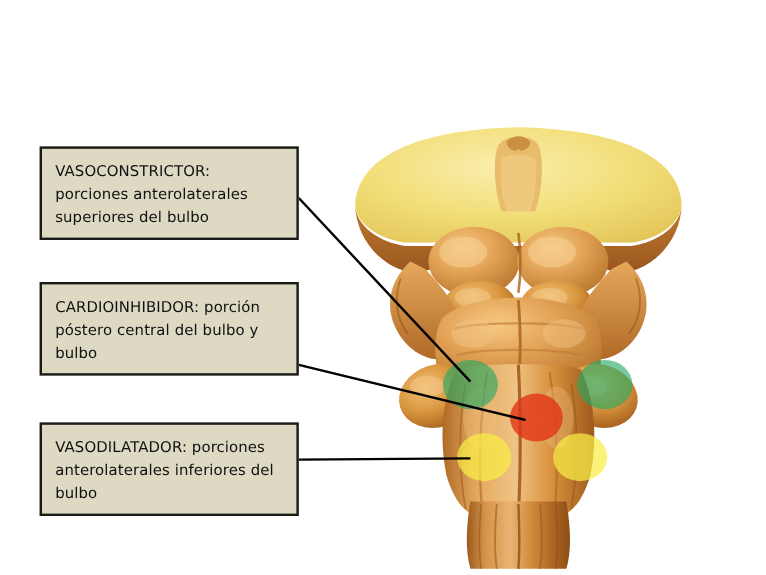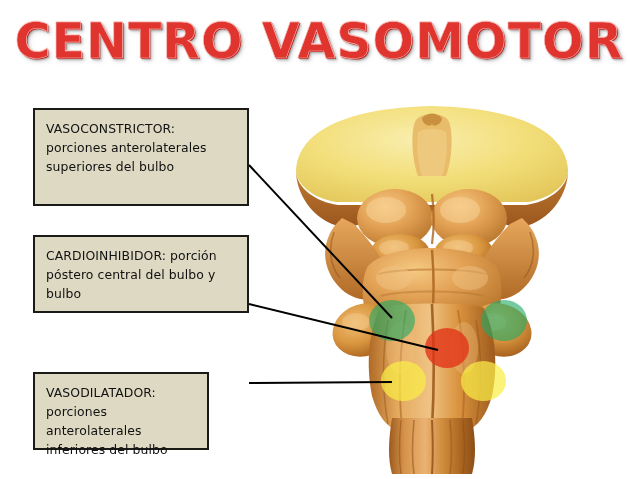--- a/index.html
+++ b/index.html
@@ -66,23 +66,23 @@
     box-sizing: border-box;
     background: #ddd9c3;
     border: 2px solid #1a1a16;
     padding: 9px 10px 8px 11px;
     font-family: "DejaVu Sans", sans-serif;
     font-size: 12.4px;
     line-height: 19px;
     color: #111111;
     letter-spacing: 0.1px;
   }
-  #callout-vasoconstrictor { left: 33px;  top: 108px; width: 216px; height: 98px; }
+  #callout-vasoconstrictor { left: 33px;  top: 122px; width: 216px; height: 78px; }
   #callout-cardioinhibidor { left: 33px;  top: 235px; width: 216px; height: 78px; }
-  #callout-vasodilatador   { left: 33px;  top: 372px; width: 176px; height: 78px; }
+  #callout-vasodilatador   { left: 33px;  top: 352px; width: 216px; height: 78px; }
 
   
   .marker {
     position: absolute;
     border-radius: 50%;
   }
   .marker-green  { background: rgba(34,170,102,0.62); }
   .marker-red    { background: rgba(226,52,25,0.80); }
   .marker-yellow { background: rgba(250,237,70,0.72); }
 
@@ -90,21 +90,20 @@
   #marker-green-right  { left: 481px; top: 300px; width: 46px; height: 41px; }
   #marker-red-center   { left: 425px; top: 328px; width: 44px; height: 40px; }
   #marker-yellow-left  { left: 381px; top: 361px; width: 45px; height: 40px; }
   #marker-yellow-right { left: 461px; top: 361px; width: 45px; height: 40px; }
 </style>
 </head>
 <body>
 
 <div id="slide">
 
-  <div id="title">CENTRO VASOMOTOR</div>
 
   <div id="anatomy">
     <svg width="300" height="378" viewBox="0 0 300 378" xmlns="http://www.w3.org/2000/svg">
       <defs>
         <radialGradient id="gCut" cx="45%" cy="35%" r="75%">
           <stop offset="0%" stop-color="#f9eeae"></stop>
           <stop offset="55%" stop-color="#f2de78"></stop>
           <stop offset="100%" stop-color="#e3c65a"></stop>
         </radialGradient>
         <linearGradient id="gBand" x1="0" y1="0" x2="0" y2="1">

